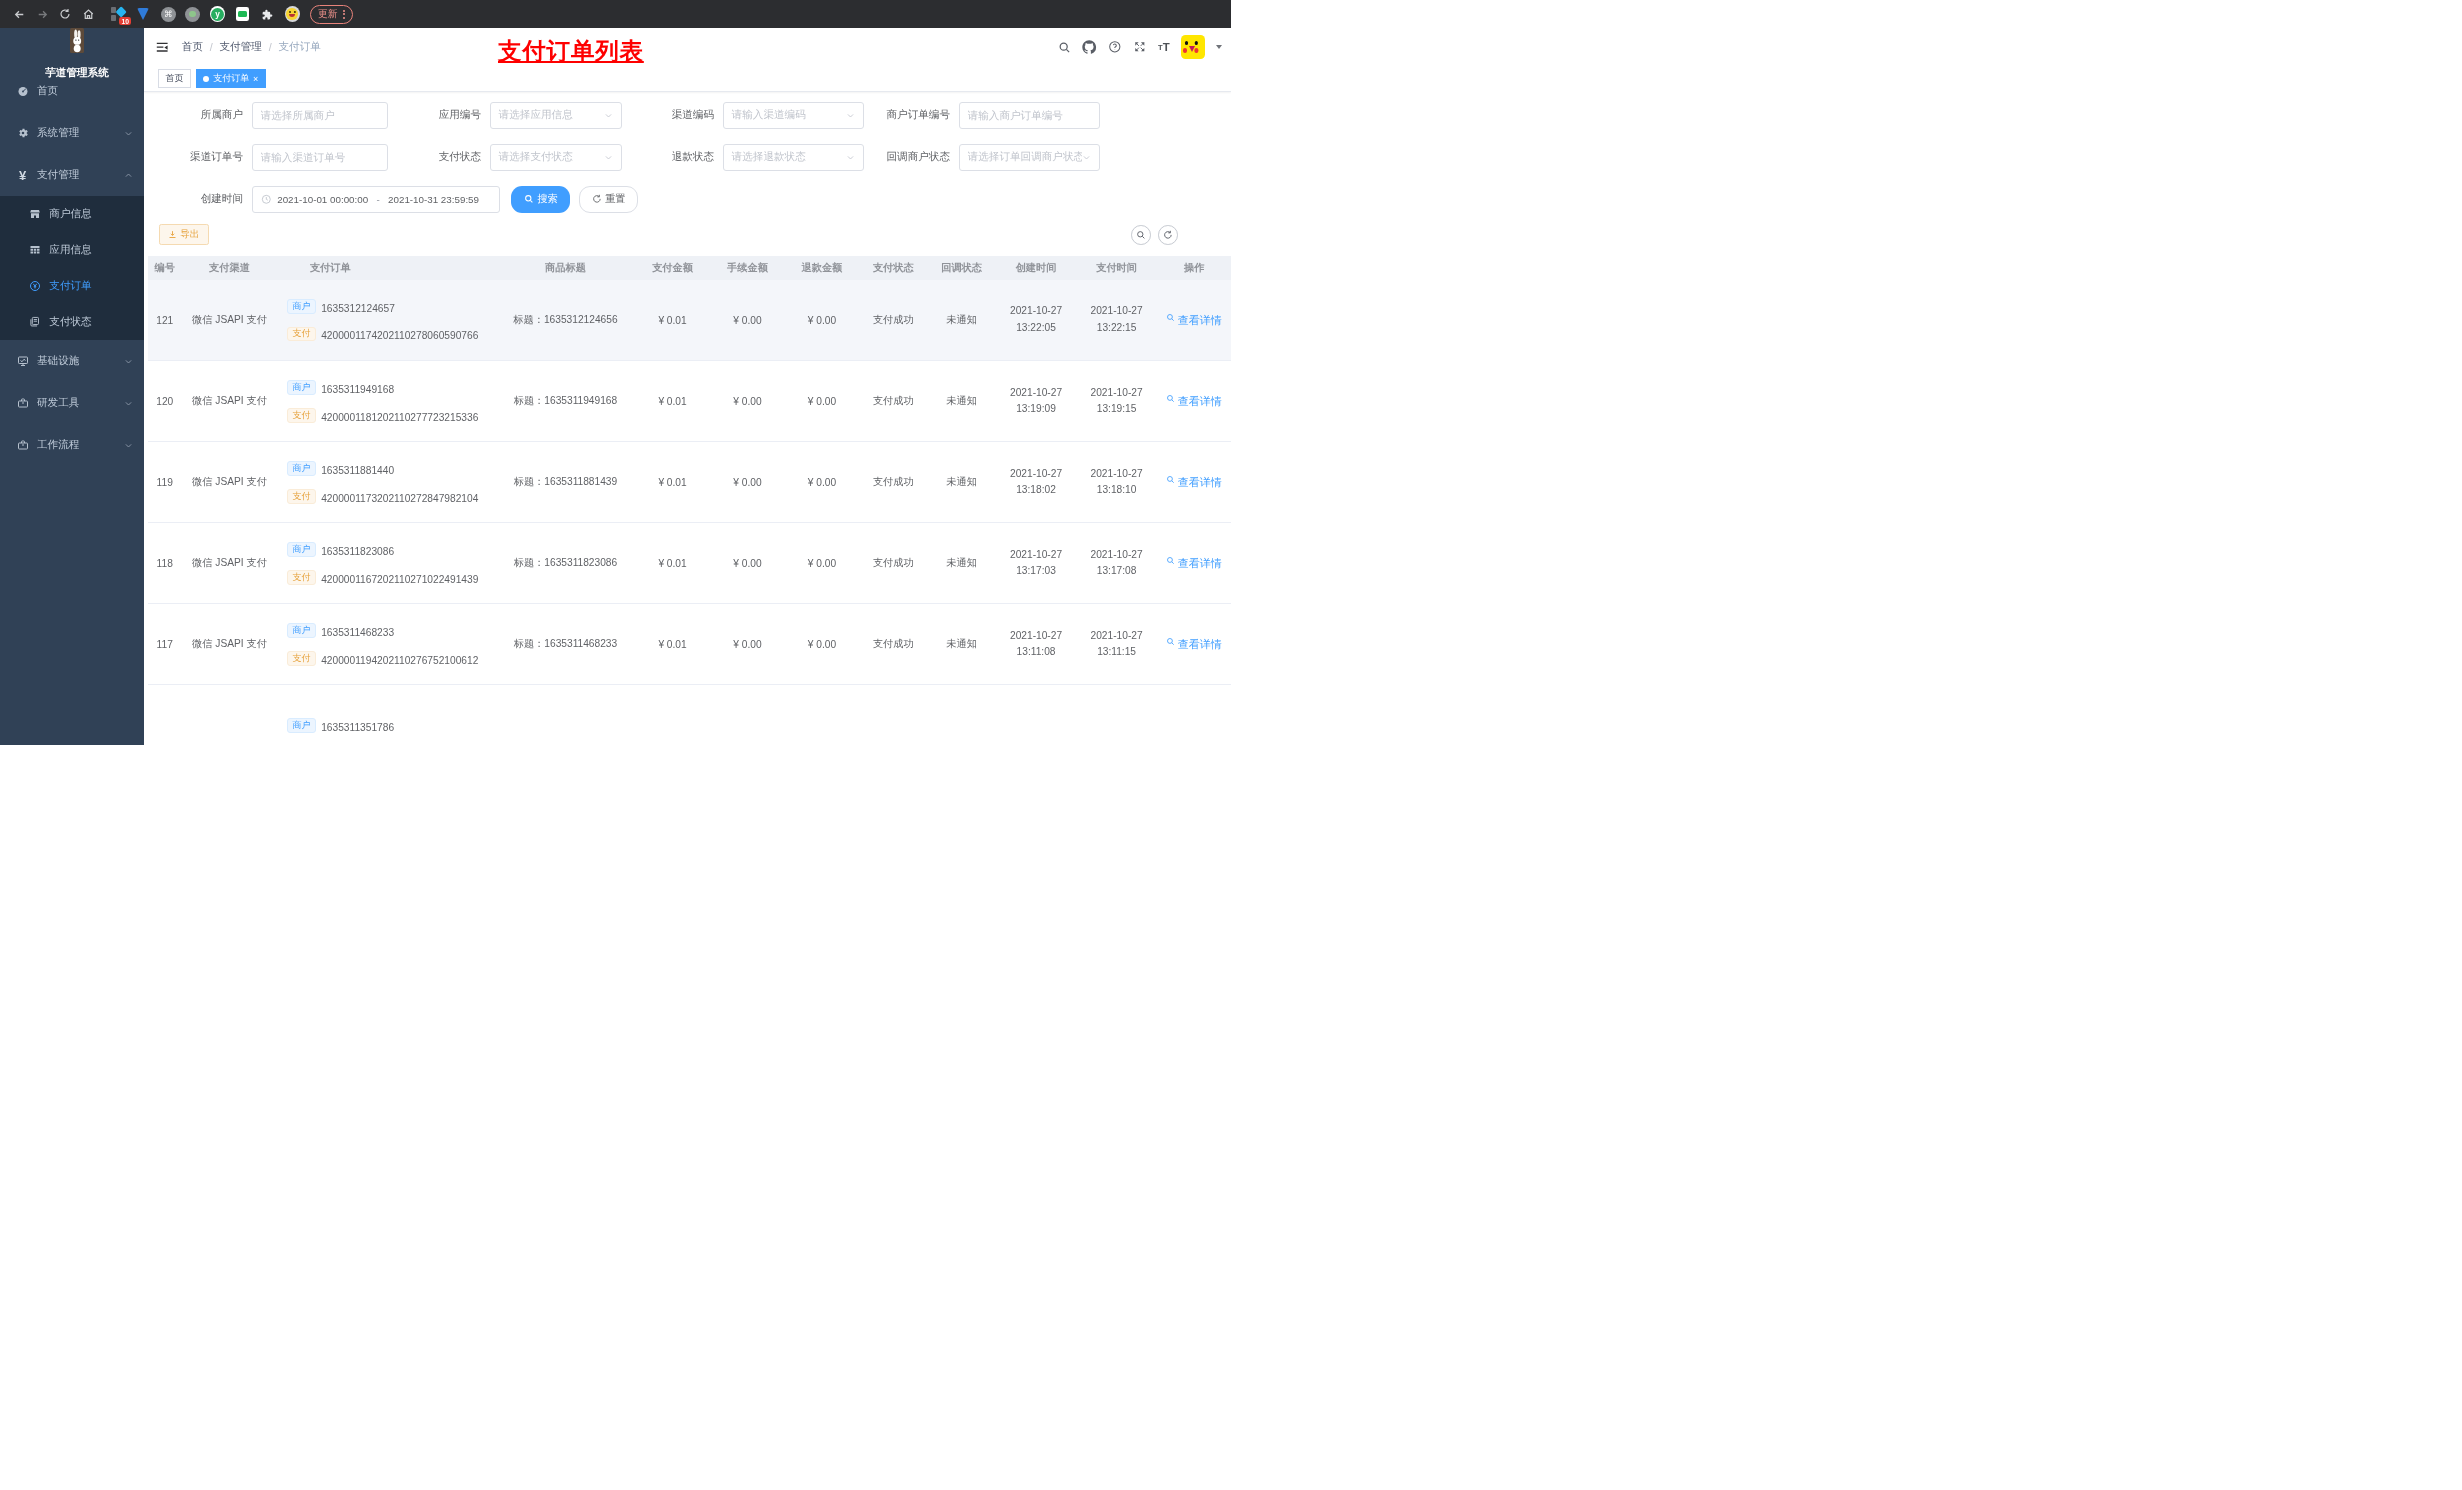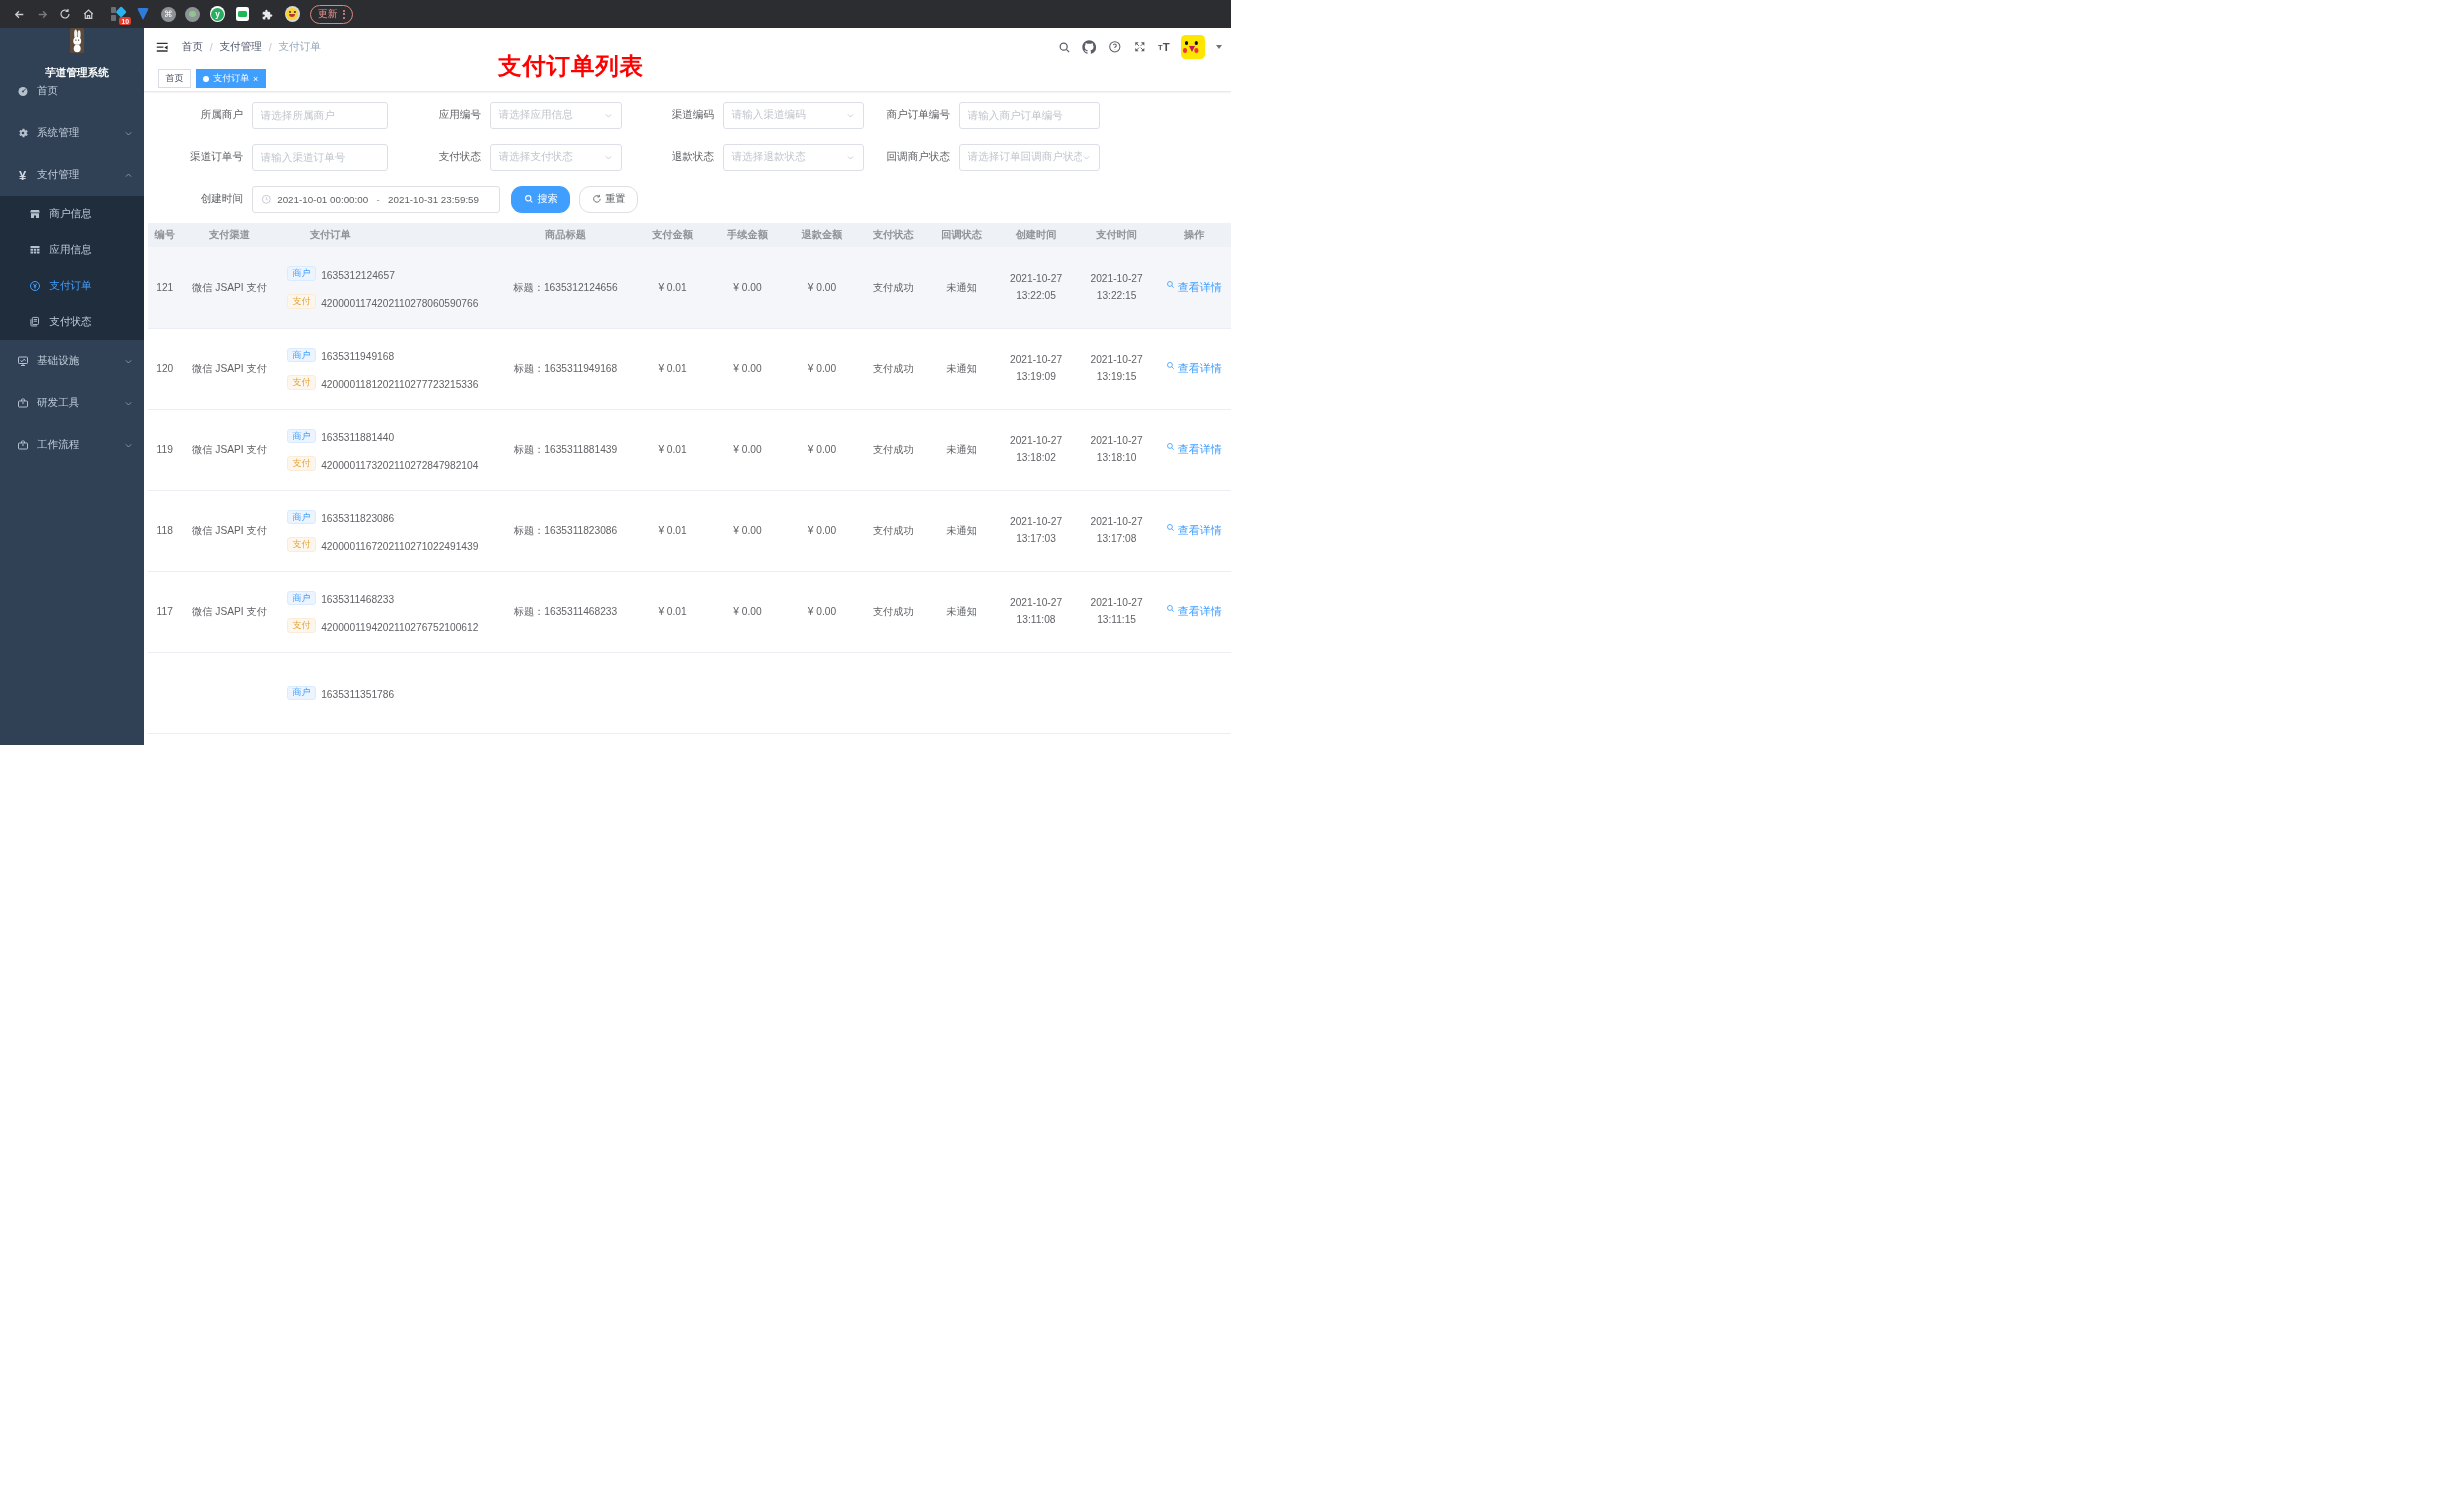--- a/index.html
+++ b/index.html
@@ -57,21 +57,21 @@
 
   .page { flex:1; display:flex; flex-direction:column; background:#fff; min-width:0; }
 
   
   .navbar { height:38px; display:flex; align-items:center; position:relative; background:#fff; flex:0 0 auto; }
   .hamburger { margin-left:11.4px; color:#303133; display:flex; cursor:pointer; }
   .breadcrumb { display:flex; align-items:center; margin-left:12px; font-size:10.6px; gap:6.8px; }
   .bc-item { color:#515a6e; }
   .bc-sep { color:#c0c4cc; }
   .bc-last { color:#97a8be; }
-  .annotation { position:absolute; left:354px; top:22px; color:#fe0000; font-size:23.5px; font-weight:bold; letter-spacing:0.8px; }
+  .annotation { position:absolute; left:354px; top:7px; color:#fe0000; font-size:23.5px; font-weight:bold; letter-spacing:0.8px;text-decoration:underline; }
   .nav-right { margin-left:auto; display:flex; align-items:center; gap:11.4px; padding-right:9px; color:#5a5e66; }
   .nav-right .hico { display:flex; align-items:center; justify-content:center; cursor:pointer; }
   .fontsize-ico { font-weight:bold; color:#4d5156; font-size:11.4px; }
   .fontsize-ico .small-t { font-size:7.6px; }
   .avatar { width:23.5px; height:23.5px; border-radius:4.5px; background:#ffe600; position:relative; overflow:hidden; }
   .avatar::before { content:""; position:absolute; left:3.8px; top:6px; width:3.4px; height:3.4px; border-radius:50%;
     background:#111; box-shadow:9.8px 0 0 #111; }
   .avatar::after { content:""; position:absolute; left:1.5px; top:13px; width:4.5px; height:4.5px; border-radius:50%;
     background:#e33; box-shadow:11.4px 0 0 #e33; }
   .avatar .mouth { position:absolute; left:8.3px; top:10.6px; width:0; height:0; border-left:3.4px solid transparent;
@@ -492,20 +492,41 @@
             <span>搜索</span>
           </button>
           <button class="btn btn-plain">
             <svg width="9.8" height="9.8" viewBox="0 0 24 24" fill="none" stroke="currentColor" stroke-width="2.2">
                 <path d="M20 12a8 8 0 1 1-2.4-5.7M18 2v5h-5"></path>
               </svg>
             <span>重置</span>
           </button>
         </div>
 
+        <div class="toolbar">
+          <button class="btn-export">
+            <svg width="9" height="9" viewBox="0 0 24 24" fill="none" stroke="currentColor" stroke-width="2.4">
+                <path d="M12 3v11M7.5 10 12 14.5 16.5 10M4 20h16"></path>
+              </svg>
+            <span>导出</span>
+          </button>
+          <div class="tool-circles">
+            <span class="circle-btn">
+              <svg width="9.8" height="9.8" viewBox="0 0 24 24" fill="none" stroke="currentColor" stroke-width="2.3">
+                  <circle cx="10.5" cy="10.5" r="6.5"></circle>
+                  <path d="m15.5 15.5 5 5"></path>
+                </svg>
+            </span>
+            <span class="circle-btn">
+              <svg width="9.8" height="9.8" viewBox="0 0 24 24" fill="none" stroke="currentColor" stroke-width="2.3">
+                  <path d="M20 12a8 8 0 1 1-2.4-5.7M18 2v5h-5"></path>
+                </svg>
+            </span>
+          </div>
+        </div>
 
         <table class="order-table">
           <thead>
             <tr>
               <th class="c-id">编号</th>
               <th class="c-channel">支付渠道</th>
               <th class="c-order" style="padding-left:32px;">支付订单</th>
               <th class="c-title">商品标题</th>
               <th class="c-pay">支付金额</th>
               <th class="c-fee">手续金额</th>

